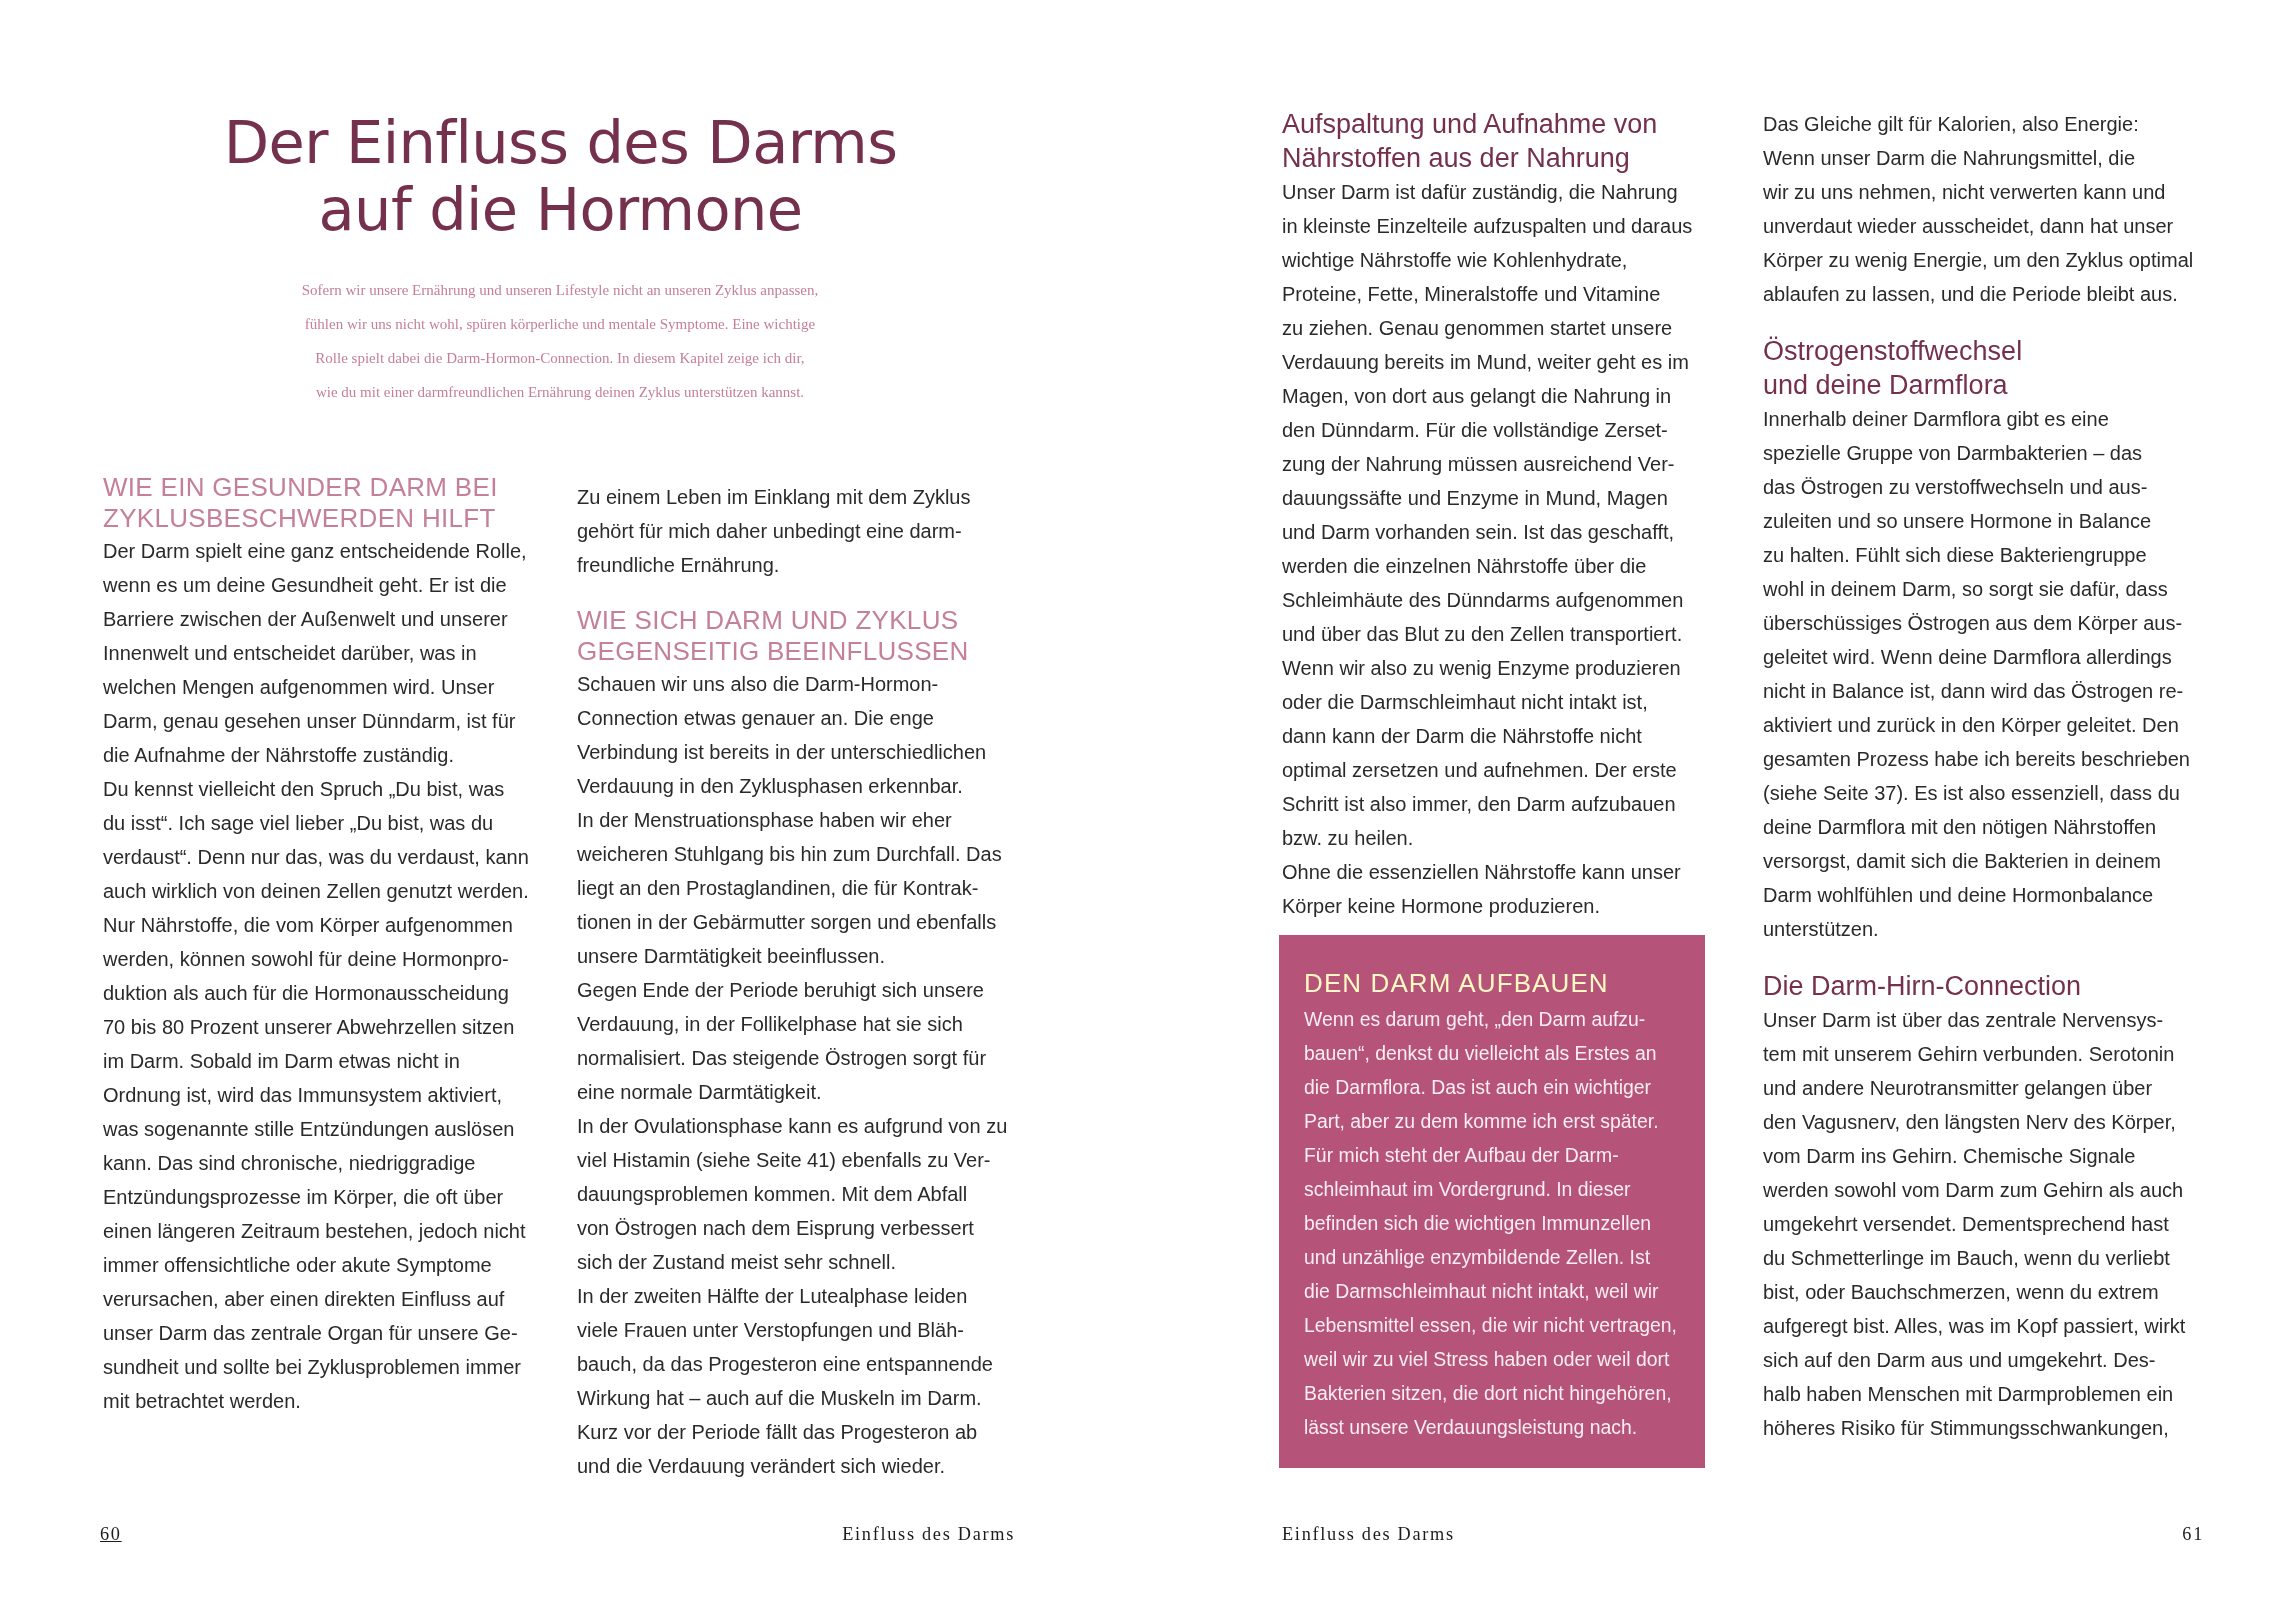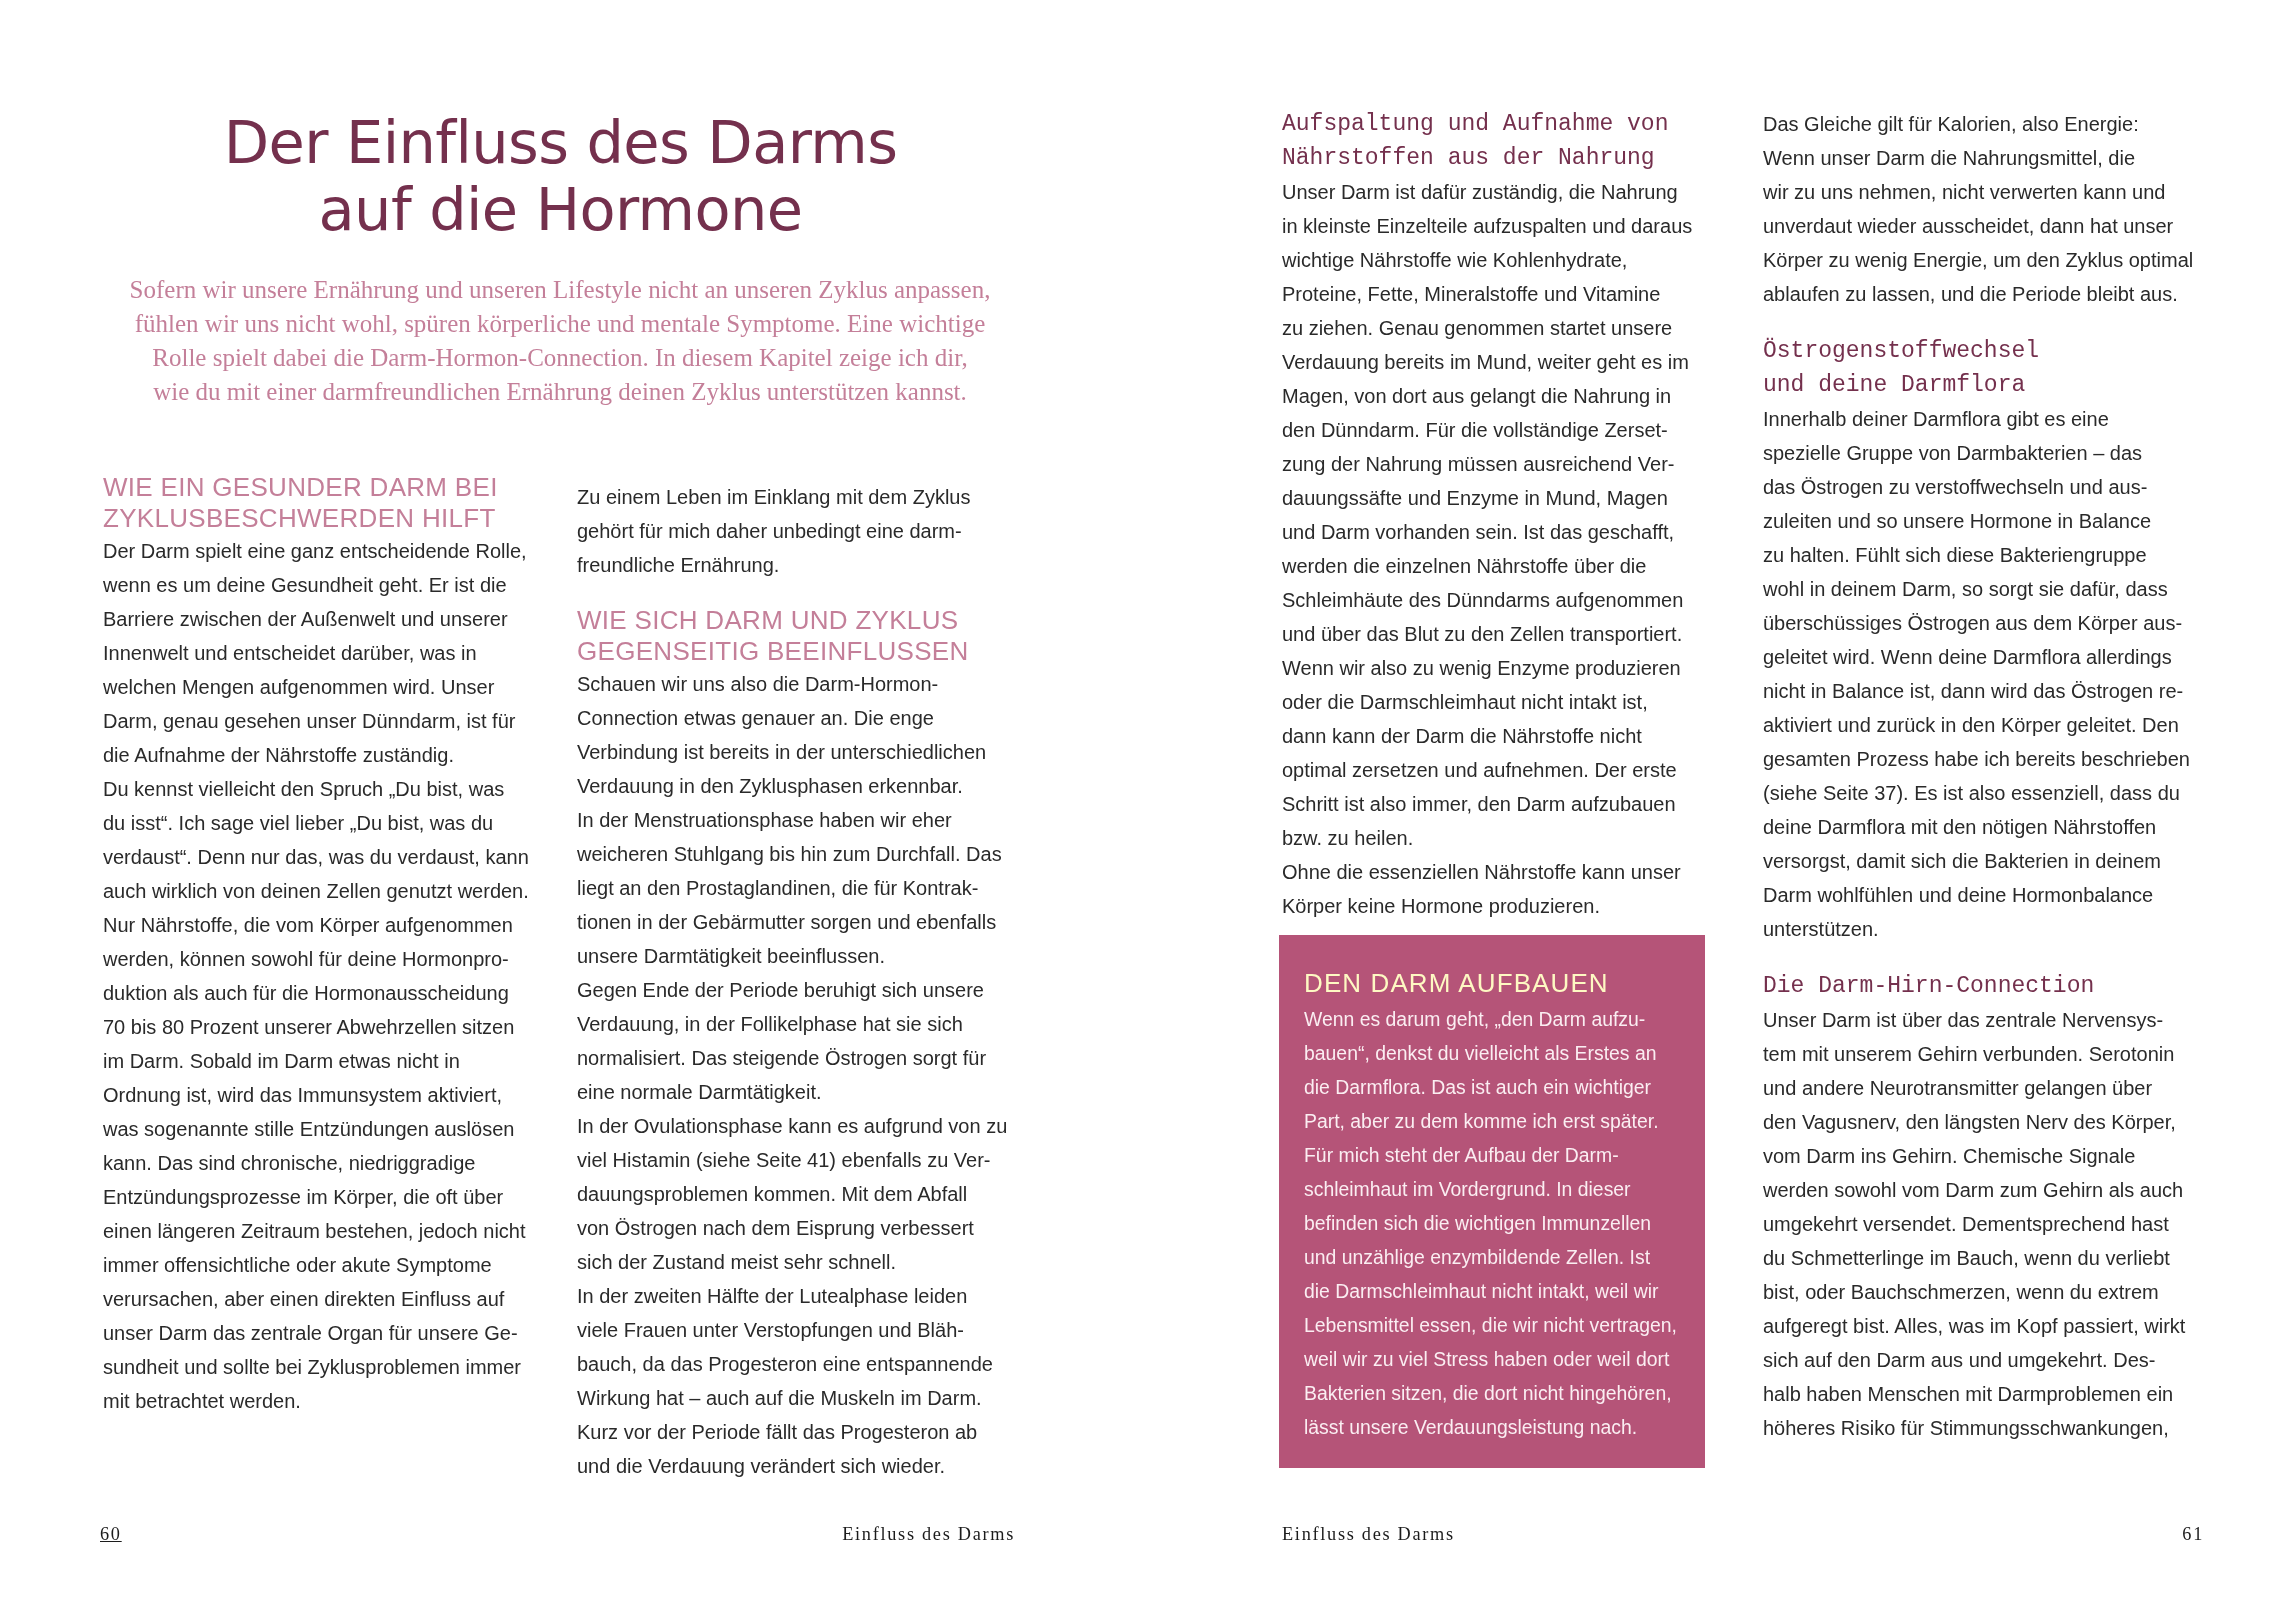--- a/index.html
+++ b/index.html
@@ -6,29 +6,29 @@
   body { width:2295px; height:1607px; position:relative; overflow:hidden; }
   .spread { position:absolute; left:0; top:0; width:2295px; height:1331px; background:#ffffff; }
   .page { position:absolute; top:0; height:1607px; }
   .page-left { left:0; width:1148px; }
   .page-right { left:1148px; width:1148px; }
 
   .title { position:absolute; left:103px; width:915px; top:109px; text-align:center;
     font-family:"DejaVu Sans", sans-serif; font-weight:normal; color:#74304d;
     font-size:59px; line-height:67px; letter-spacing:-0.6px; margin:0; }
   .intro { position:absolute; left:97px; width:926px; top:273px; text-align:center;
-    font-family:"Liberation Serif", serif; color:#c47f99; font-size:25px; line-height:34px; margin:0; }
+    font-family:"Liberation Serif", serif; color:#c47f99; font-size:15px; line-height:34px; margin:0; }
 
   .col { position:absolute; font-family:"Liberation Sans", sans-serif; color:#2a2a2a;
     font-size:20px; line-height:34px; }
   .col .line { display:block; white-space:nowrap; height:34px; }
   .h-caps { display:block; white-space:nowrap; color:#c47f99; font-family:"Liberation Sans", sans-serif;
     font-size:26px; line-height:31px; letter-spacing:0.3px; }
-  .h-plum { display:block; white-space:nowrap; color:#74304d; font-family:Liberation Mono, monospace;
-    font-size:23px; line-height:34px; }
+  .h-plum { display:block; white-space:nowrap; color:#74304d; font-family:Liberation Sans, sans-serif;
+    font-size:27px; line-height:34px; }
   .gap-sm { display:block; height:23px; }
 
   .col-l1 { left:103px; top:472px; width:457px; }
   .col-l2 { left:577px; top:480px; width:457px; }
   .col-r1 { left:1282px; top:107px; width:463px; }
   .col-r2 { left:1763px; top:107px; width:463px; }
   .box { position:absolute; left:1279px; top:935px; width:426px; height:533px; background:#b55478; }
   .box-inner { position:absolute; left:25px; top:30px; width:389px; font-family:"Liberation Sans", sans-serif;
     color:#fbeef2; font-size:19.4px; line-height:34px; }
   .box-title { display:block; font-size:26px; line-height:37px; letter-spacing:1.1px; color:#fef9c3; white-space:nowrap; }

